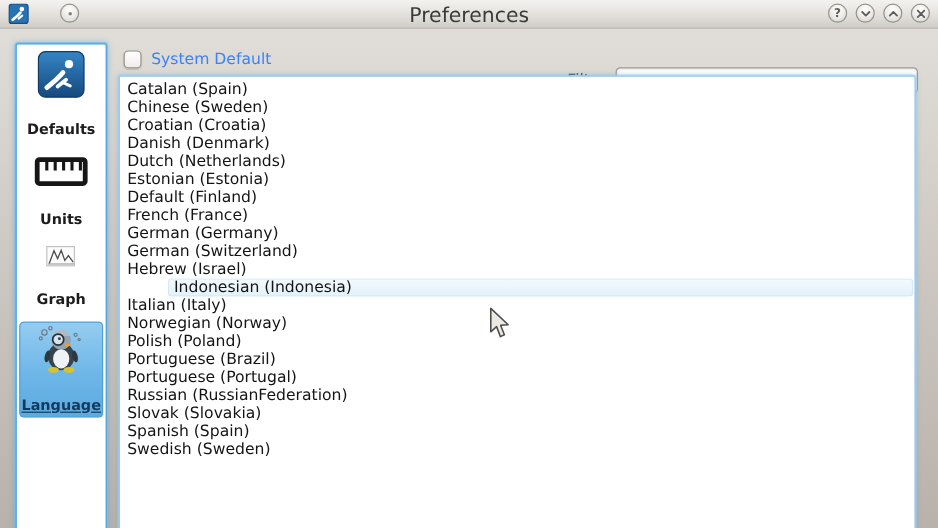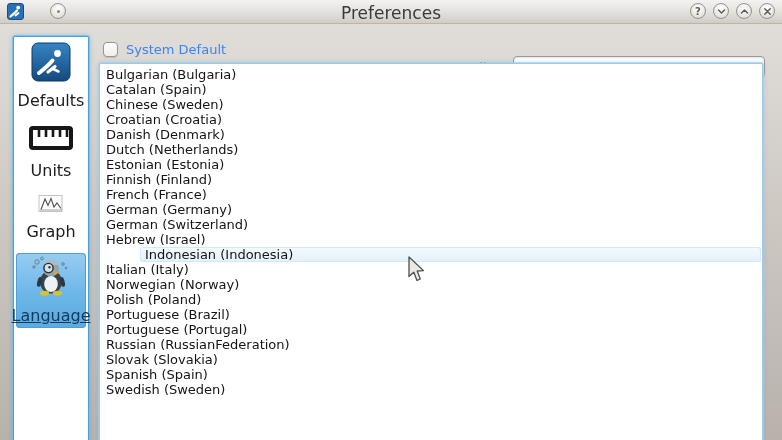--- a/index.html
+++ b/index.html
@@ -40,21 +40,21 @@
     background:#ffffff;border:1px solid #45a1de;border-radius:2px;
     box-shadow:0 0 0 1px rgba(120,190,235,.75),0 0 5px rgba(70,160,220,.6);
     box-sizing:border-box;display:flex;flex-direction:column;align-items:center;
     padding-top:3px;
   }
   .side-item{
     width:70px;display:flex;flex-direction:column;align-items:center;
     padding:2px 0 3px 0;margin-top:9px;border-radius:4px;
   }
   .side-item:first-child{margin-top:0;}
-  .side-item .lbl{font-size:16px;color:#1c1c1c;margin-top:5px;white-space:nowrap;}
+  .side-item .lbl{font-size:12px;color:#1c1c1c;margin-top:15px;white-space:nowrap;font-weight:bold;}
   .side-item.selected{
     background:linear-gradient(to bottom,#96cdf1 0%,#6db6e8 55%,#5caade 100%);
     box-shadow:inset 0 0 0 1px #4d9fd6;
   }
   .side-item.selected .lbl{color:#12395e;text-decoration:underline;}
   
   .checkbox-row{position:absolute;left:103px;top:40px;height:18px;display:flex;align-items:center;}
   .checkbox{
     width:15px;height:15px;border-radius:4px;box-sizing:border-box;
     border:1px solid #9a948b;background:linear-gradient(to bottom,#ffffff,#efedea);
@@ -202,43 +202,40 @@
 </div>
 
 <div class="filter-row">
   <span class="lbl">Filter</span>
   <input class="filter-input" type="text" value="" style="">
 </div>
 
 <div class="lang-list">
   <div>
 
-  <div class="lang-row">
-      <span>Bulgarian (Bulgaria)</span>
-    </div>
       <div class="lang-row">
       <span>Catalan (Spain)</span>
     </div>
       <div class="lang-row">
       <span>Chinese (Sweden)</span>
     </div>
       <div class="lang-row">
       <span>Croatian (Croatia)</span>
     </div>
       <div class="lang-row">
       <span>Danish (Denmark)</span>
     </div>
       <div class="lang-row">
       <span>Dutch (Netherlands)</span>
     </div>
       <div class="lang-row">
       <span>Estonian (Estonia)</span>
     </div>
       <div class="lang-row">
-      <span>Finnish (Finland)</span>
+      <span>Default (Finland)</span>
     </div>
       <div class="lang-row">
       <span>French (France)</span>
     </div>
       <div class="lang-row">
       <span>German (Germany)</span>
     </div>
       <div class="lang-row">
       <span>German (Switzerland)</span>
     </div>

